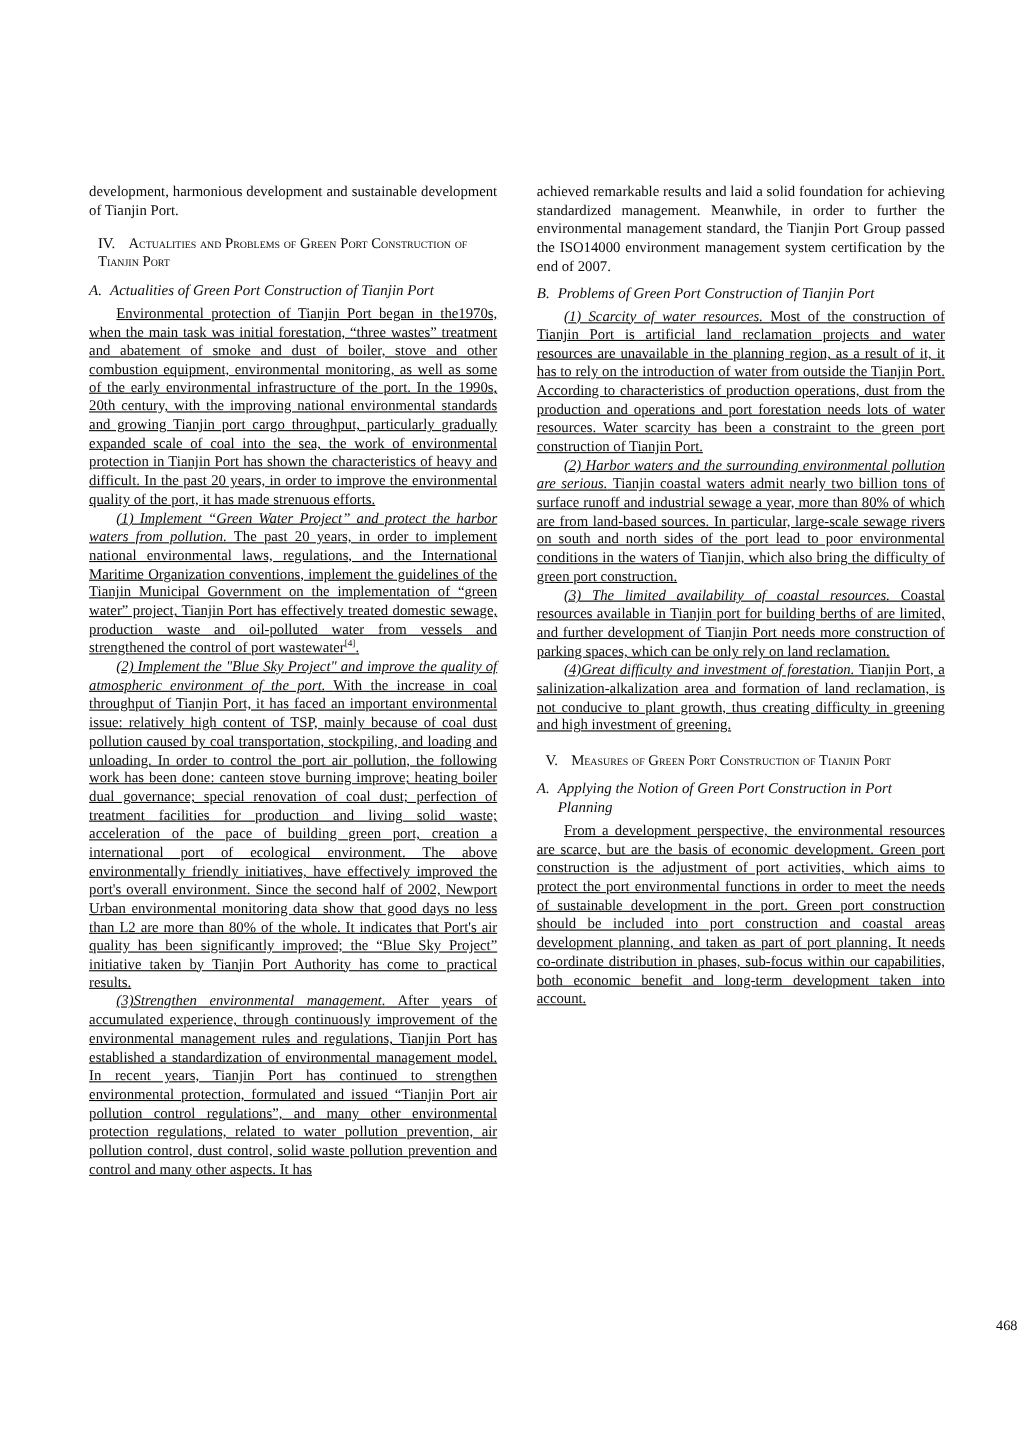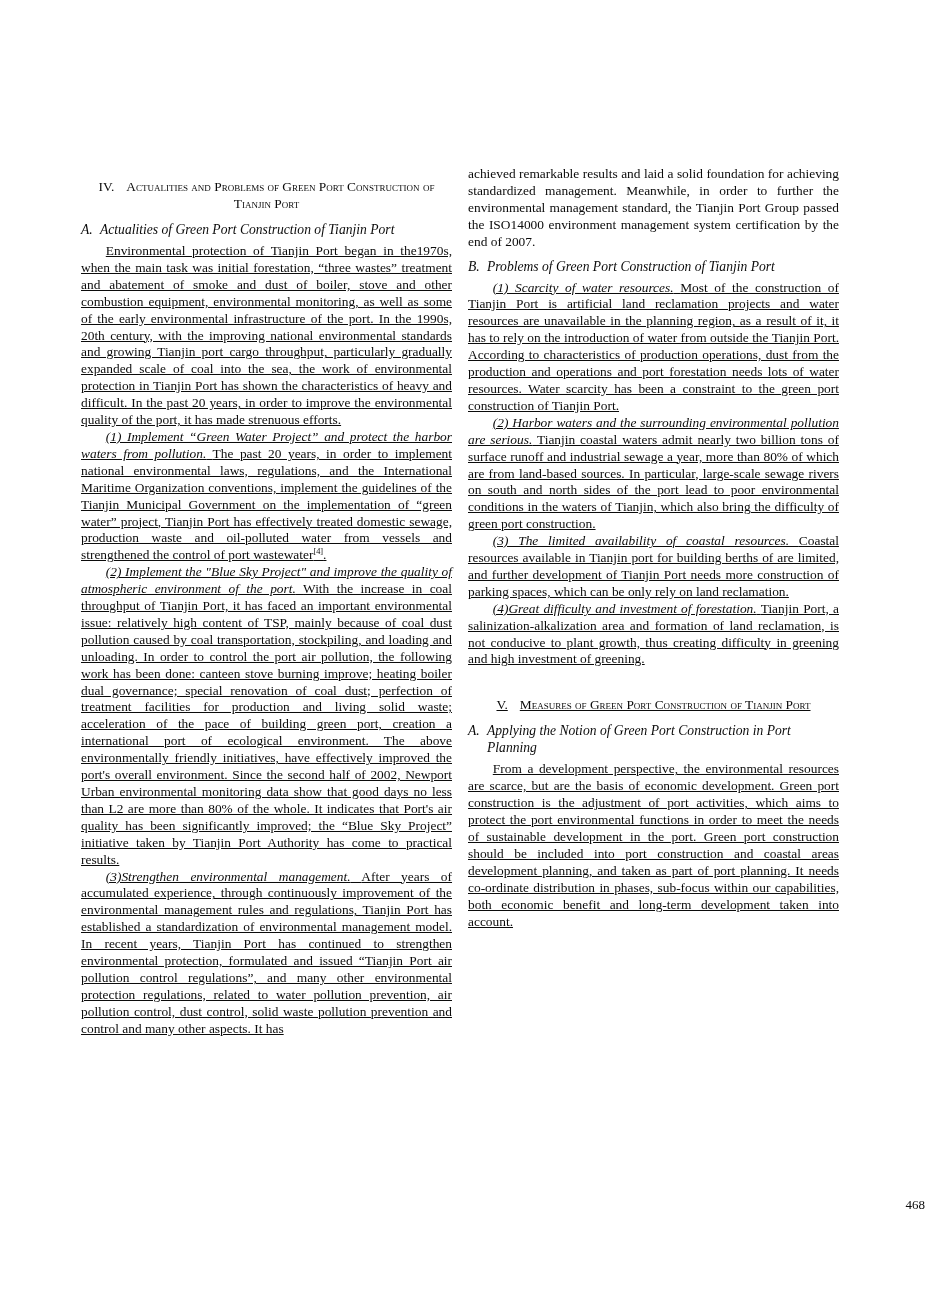--- a/index.html
+++ b/index.html
@@ -15,69 +15,70 @@
     font-size: 13.4px;
     line-height: 16.9px;
   }
   .col {
     position: absolute;
     top: 166px;
     width: 371px;
     text-align: justify;
   }
   .col-left  { left: 81px; }
-  .col-right { left: 468px; }
+  .col-right { left: 488px; }
 
   p { margin: 0; }
   p.indent { text-indent: 1.85em; text-decoration: underline; }
 
   .section-heading {
     margin: 12px 8px 9px;
     font-weight: normal;
     font-size: 13.4px;
     line-height: 17px;
-    text-align: center;
+    text-align: left;
     text-indent: 0;
   }
   .section-heading .sec-num { margin-right: 12px; }
   .smallcaps { font-variant: small-caps; }
 
   .subheading {
     display: flex;
     margin: 7px 0 5px;
     font-style: italic;
     font-weight: normal;
     font-size: 13.6px;
     line-height: 17px;
     text-align: left;
   }
   .subheading .sub-label { width: 19px; flex-shrink: 0; }
   .subheading .sub-title { flex: 1; font-family: Liberation Serif, serif; }
 
-  .sec-v { margin-top: 28px; text-decoration: underline; }
+  .sec-v { margin-top: 14px; }
 
   sup.cite {
     font-size: 0.62em;
     line-height: 0;
     vertical-align: super;
   }
 
   .page-footer {
     position: absolute;
     top: 1197px;
     left: 0; right: 0;
     text-align: right;
     font-size: 13px;
   }
 </style>
 </head>
 <body>
 
 <div class="col col-left">
 
+  <p><span>development, harmonious development and sustainable development of Tianjin Port.</span></p>
 
   <h2 class="section-heading"><span class="sec-num">IV.</span><span class="smallcaps">Actualities and Problems of Green Port Construction of Tianjin Port</span></h2>
 
   <h3 class="subheading">
       <span class="sub-label">A.</span>
       <span class="sub-title">Actualities of Green Port Construction of Tianjin Port</span>
     </h3>
 
   <p class="indent"><span>Environmental protection of Tianjin Port began in the1970s, when the main task was initial forestation, “three wastes” treatment and abatement of smoke and dust of boiler, stove and other combustion equipment, environmental monitoring, as well as some of the early environmental infrastructure of the port. In the 1990s, 20th century, with the improving national environmental standards and growing Tianjin port cargo throughput, particularly gradually expanded scale of coal into the sea, the work of environmental protection in Tianjin Port has shown the characteristics of heavy and difficult. In the past 20 years, in order to improve the environmental quality of the port, it has made strenuous efforts.</span></p>
 

